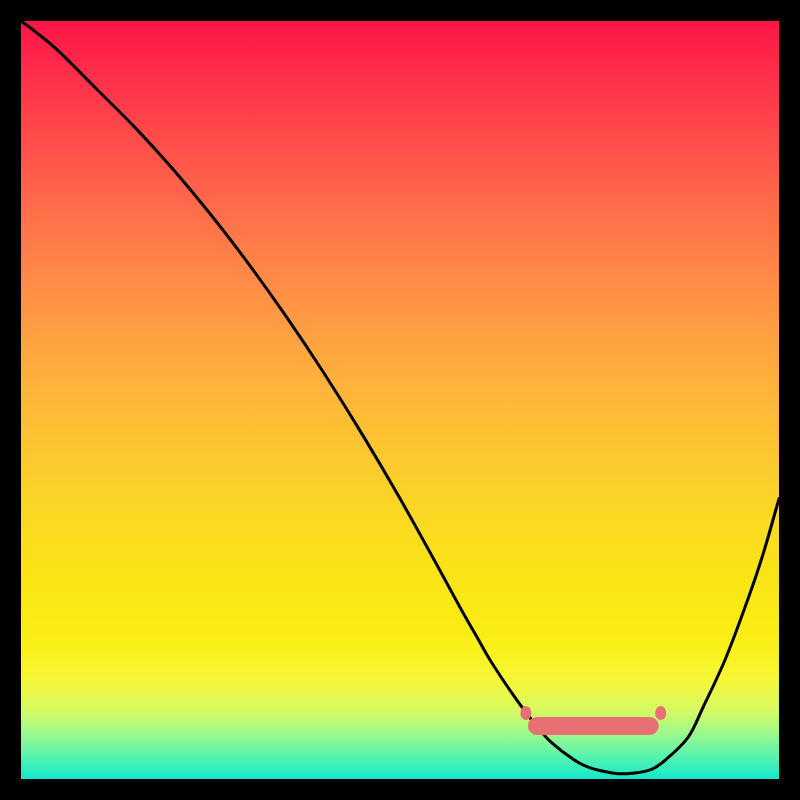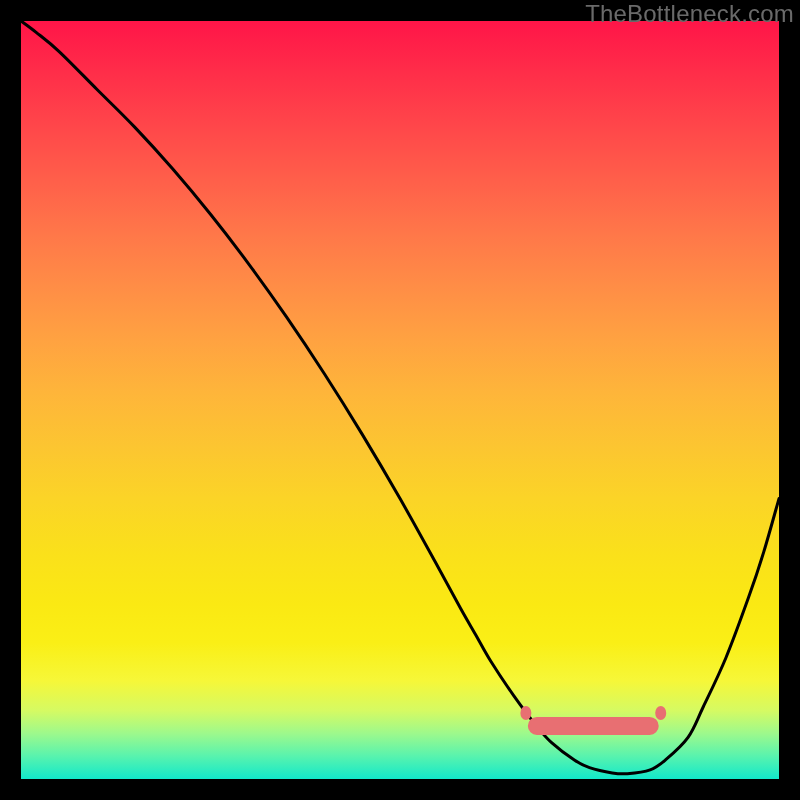--- a/index.html
+++ b/index.html
@@ -72,14 +72,13 @@
   <div class="plot">
     <svg class="curve" viewBox="0 0 758 758" preserveAspectRatio="none">
       <path id="curve-path" fill="none" stroke="#000000" stroke-width="3" stroke-linecap="round" stroke-linejoin="round" d="M 0.00 0.00 C 2.53 1.90, 8.84 6.32, 15.16 11.37 C 21.48 16.42, 27.79 20.85, 37.90 30.32 C 48.01 39.80, 63.17 55.59, 75.80 68.22 C 88.43 80.85, 101.07 92.86, 113.70 106.12 C 126.33 119.38, 138.97 133.28, 151.60 147.81 C 164.23 162.34, 176.87 177.50, 189.50 193.29 C 202.13 209.08, 214.77 225.50, 227.40 242.56 C 240.03 259.61, 252.67 277.30, 265.30 295.62 C 277.93 313.94, 290.57 332.89, 303.20 352.47 C 315.83 372.05, 328.47 392.26, 341.10 413.11 C 353.73 433.96, 366.37 455.43, 379.00 477.54 C 391.63 499.65, 406.79 527.44, 416.90 545.76 C 427.01 564.08, 433.32 576.08, 439.64 587.45 C 445.96 598.82, 449.75 605.14, 454.80 613.98 C 459.85 622.82, 463.64 630.40, 469.96 640.51 C 476.28 650.62, 485.12 663.88, 492.70 674.62 C 500.28 685.36, 509.12 697.11, 515.44 704.94 C 521.76 712.77, 524.28 715.93, 530.60 721.62 C 536.92 727.30, 547.02 734.88, 553.34 739.05 C 559.66 743.22, 562.18 744.48, 568.50 746.63 C 574.82 748.78, 584.92 750.93, 591.24 751.94 C 597.56 752.95, 600.08 753.20, 606.40 752.69 C 612.72 752.19, 622.82 751.18, 629.14 748.90 C 635.46 746.63, 637.98 744.48, 644.30 739.05 C 650.62 733.62, 660.72 725.15, 667.04 716.31 C 673.36 707.47, 675.88 699.25, 682.20 685.99 C 688.52 672.73, 697.36 655.04, 704.94 636.72 C 712.52 618.40, 721.36 593.77, 727.68 576.08 C 734.00 558.39, 737.79 547.02, 742.84 530.60 C 747.89 514.18, 755.47 486.38, 758.00 477.54"></path>
       <g id="band-group">
           <rect x="507.86" y="696.94" width="128.86" height="16.00" rx="8" ry="8" fill="#e86f72" stroke="#e86f72" stroke-width="2"></rect>
           <ellipse cx="504.86" cy="691.94" rx="5.5" ry="7" fill="#e86f72"></ellipse>
           <ellipse cx="639.72" cy="691.94" rx="5.5" ry="7" fill="#e86f72"></ellipse>
         </g>
     </svg>
   </div>
-  <div class="watermark">TheBottleneck.com</div>
 </div>
 
 </body></html>

